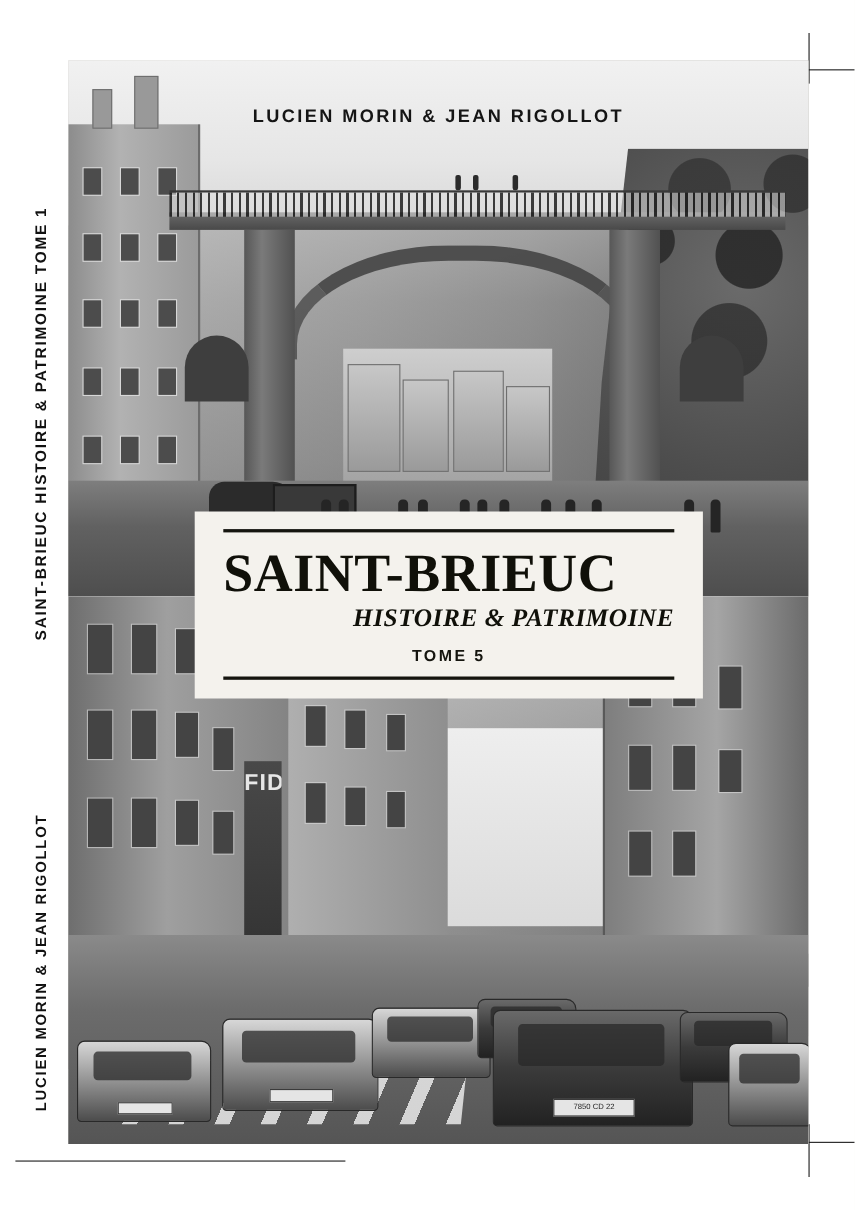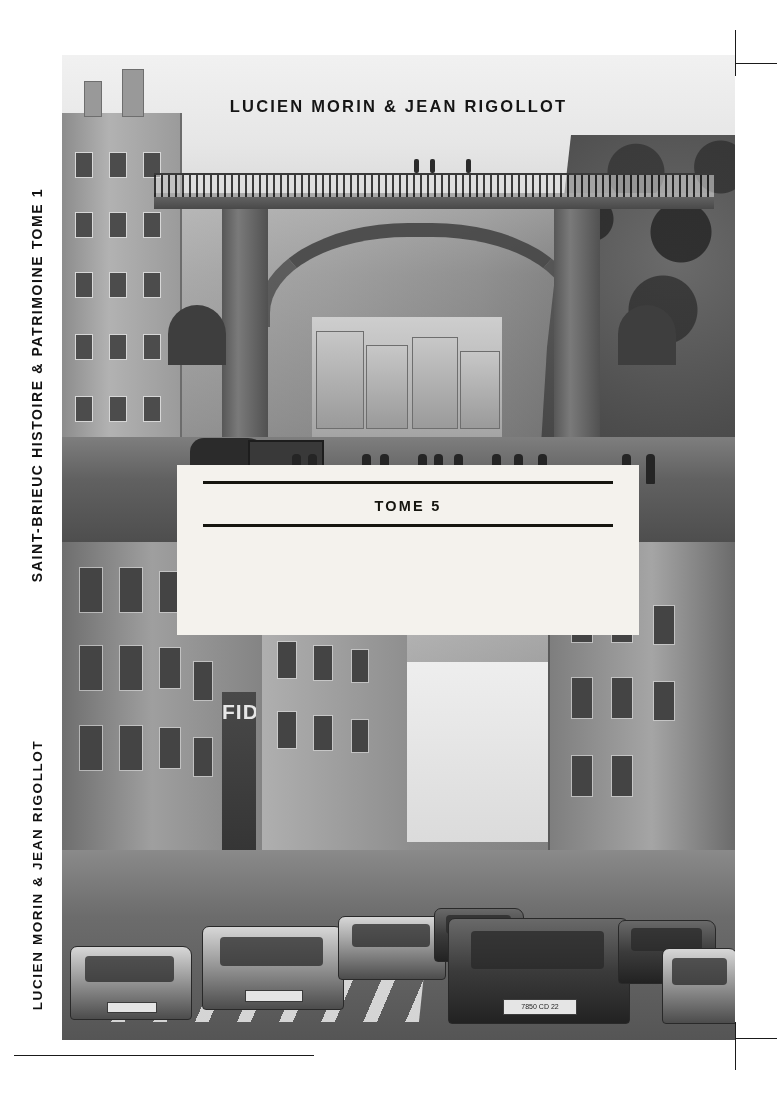--- a/index.html
+++ b/index.html
@@ -478,18 +478,20 @@
       <div class="car dark" style="left:556px; bottom:56px; width:96px; height:62px;">
         <div class="glass"></div>
       </div>
       <div class="car" style="left:600px; bottom:16px; width:74px; height:74px;">
         <div class="glass"></div>
       </div>
     </div>
 
     <div id="title-plate">
       <div class="rule"></div>
+      <div class="book-title">SAINT-BRIEUC</div>
+      <div class="book-subtitle">HISTOIRE &amp; PATRIMOINE</div>
       <div class="book-volume">TOME 5</div>
       <div class="rule bottom"></div>
     </div>
 
   </div>
 </div>
 
 </body></html>

